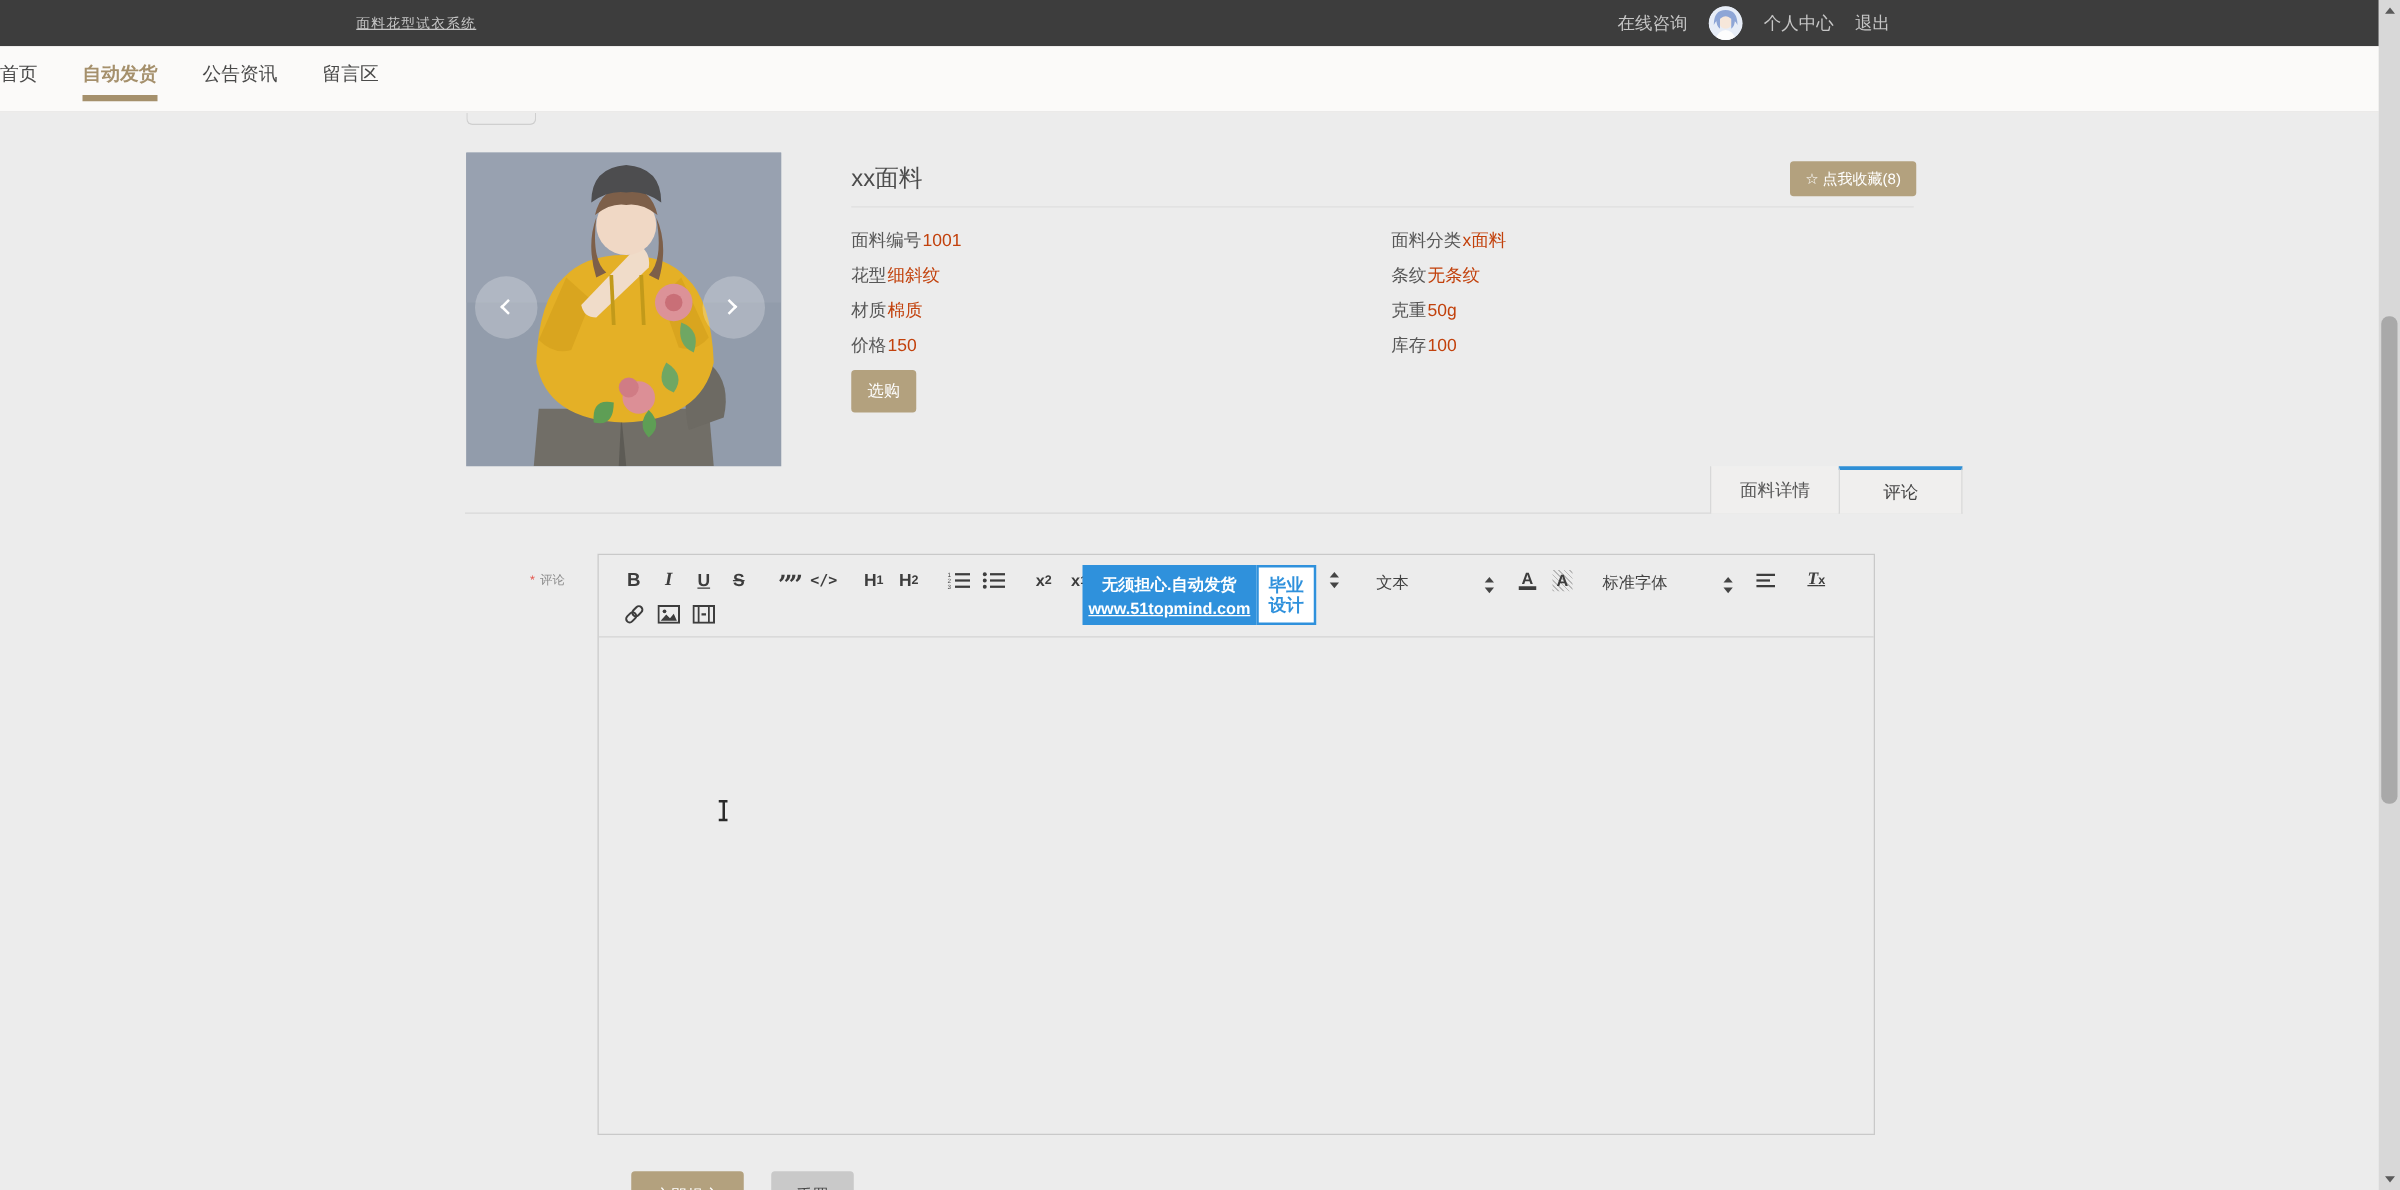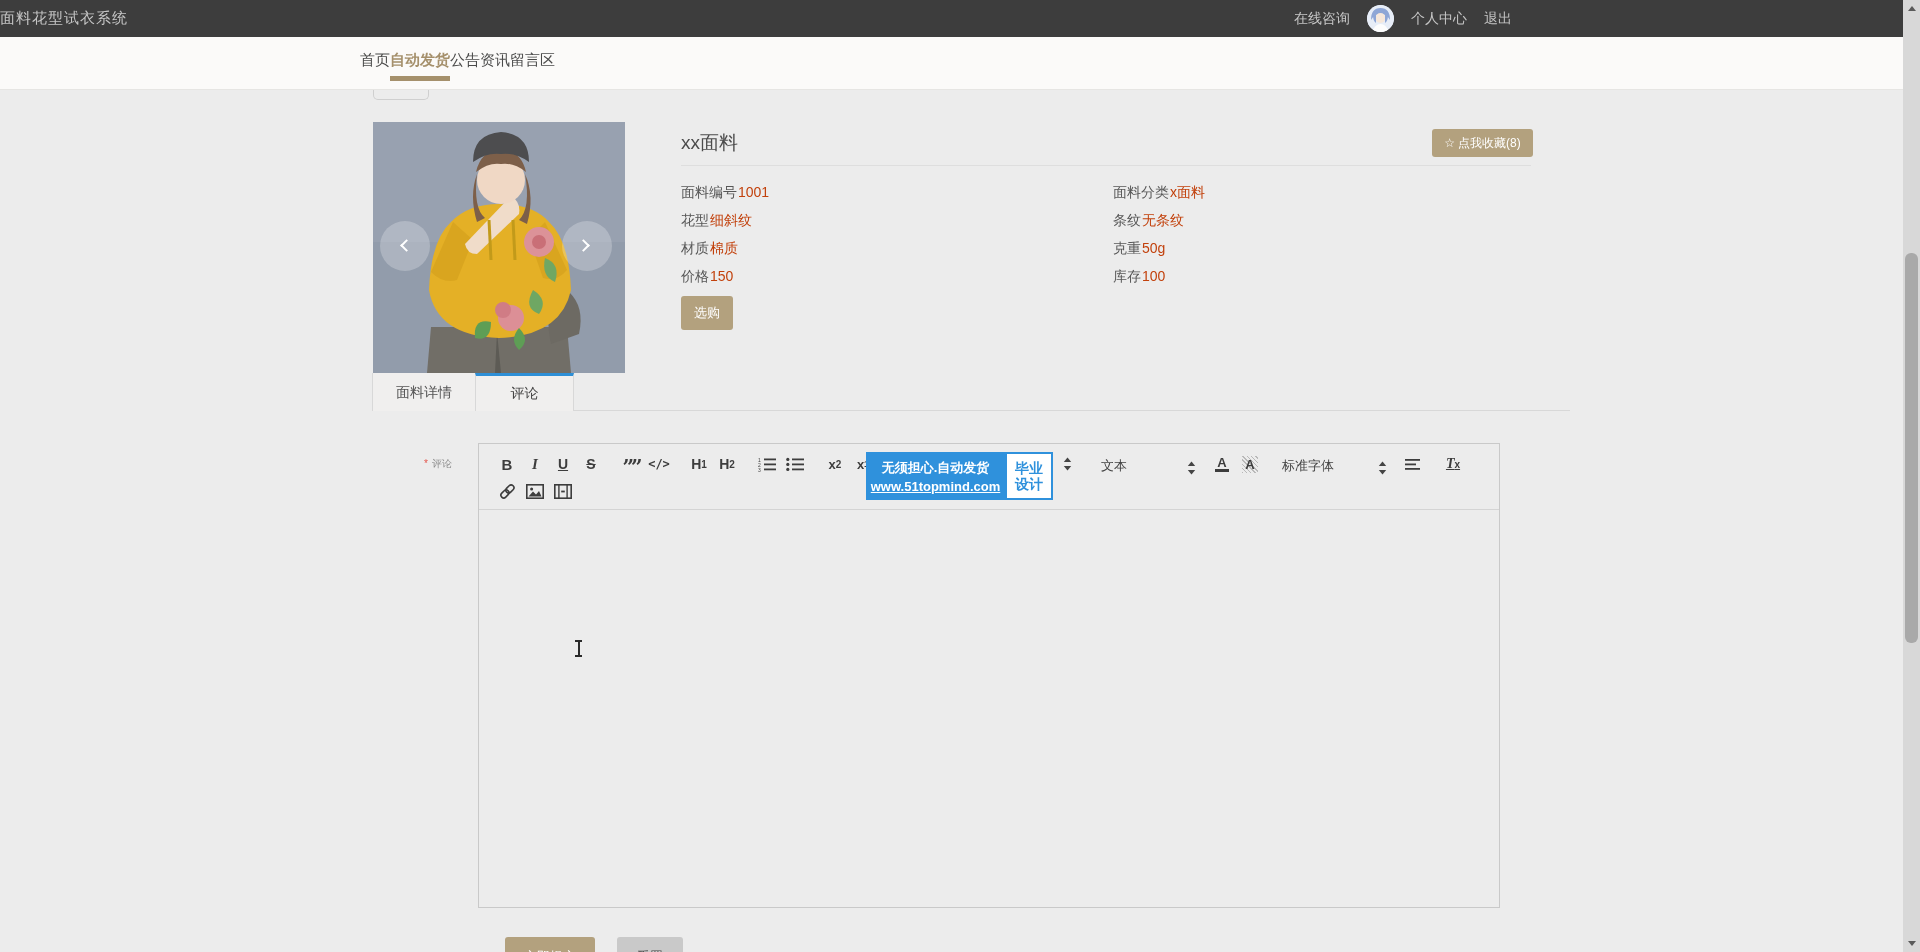--- a/index.html
+++ b/index.html
@@ -3,28 +3,28 @@
 <meta charset="utf-8">
 <style>
   * { margin:0; padding:0; box-sizing:border-box; }
   html,body { background:#ececec; }
   body { font-family:"Liberation Sans","DejaVu Sans",sans-serif; }
   #screen { position:relative; width:1920px; height:952px; background:#ececec; overflow:hidden; }
 
   
   .topbar { position:absolute; left:0; top:0; width:1903px; height:37px; background:#3d3d3d;
             display:flex; align-items:center; color:#c6c6c6; }
-  .topbar-title { font-size:15px; letter-spacing:1px; }
+  .topbar-title { margin-left:285px; font-size:11px; letter-spacing:1px;text-decoration:underline; }
   .topbar-right { margin-left:auto; margin-right:391px; display:flex; align-items:center; gap:17px; font-size:14px; }
   .topbar-link { color:#c6c6c6; cursor:pointer; }
   .avatar { width:27px; height:27px; border-radius:50%; overflow:hidden; background:#e7edf7; flex:0 0 auto; }
 
   
   .navbar { position:absolute; left:0; top:37px; width:1903px; height:53px; background:#fbfaf9;
-            border-bottom:1px solid #e6e5e3; display:flex; align-items:flex-start; padding-left:360px; }
+            border-bottom:1px solid #e6e5e3; display:flex; align-items:flex-start; gap:36px; }
   .nav-item { height:44px; line-height:46px; font-size:15px; color:#4a4a4a; cursor:pointer; }
   .nav-item.active { color:#a5906c; border-bottom:5px solid #a5906c; font-weight:bold; }
 
   
   .partial-btn { position:absolute; left:373px; top:90px; width:56px; height:10px;
                  border:1px solid #cfcfcf; border-top:none; border-radius:0 0 5px 5px; }
 
   
   .carousel { position:absolute; left:373px; top:122px; width:252px; height:251px; overflow:hidden; background:#929cab; }
   .car-arrow { position:absolute; top:99px; width:50px; height:50px; border-radius:50%;
@@ -45,21 +45,21 @@
   .fields-col.left { left:681px; }
   .fields-col.right { left:1113px; }
   .field-row { height:28px; line-height:28px; display:flex; gap:1px; font-size:14px; }
   .field-label { color:#575757; }
   .field-value { color:#c2410c; }
   .buy-btn { position:absolute; left:681px; top:296px; width:52px; height:34px; background:#b3a17e; border:none;
              border-radius:3px; color:#fff; font-size:13px; cursor:pointer; }
 
   
   .tabbar { position:absolute; left:372px; top:373px; width:1198px; height:38px; border-bottom:1px solid #d8d8d8;
-            display:flex; }
+            display:flex;justify-content:flex-end; }
   .tab { height:38px; line-height:38px; text-align:center; font-size:14px; color:#555; cursor:pointer;
          background:#f0efee; border-left:1px solid #d8d8d8; }
   .tab.t1 { width:103px; }
   .tab.t2 { width:99px; border-right:1px solid #d8d8d8; }
   .tab.active { border-top:3px solid #2e8fd6; line-height:34px; color:#454545; }
 
   
   .comment-label { position:absolute; left:424px; top:457px; font-size:10px; color:#8b8b8b; }
   .req { color:#e4554c; margin-right:4px; }
 

